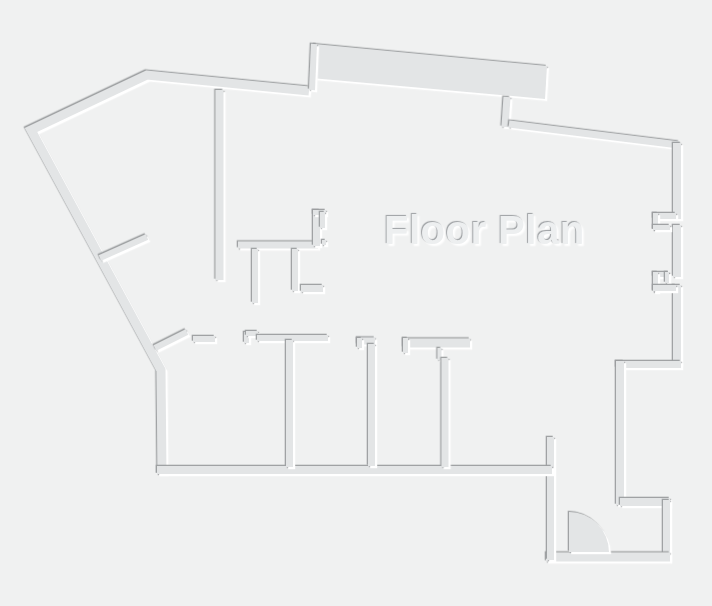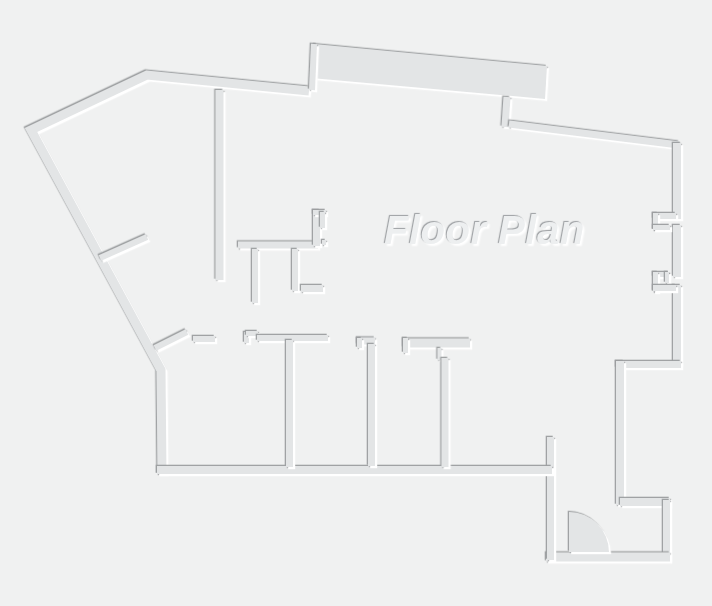--- a/index.html
+++ b/index.html
@@ -30,21 +30,20 @@
     left: 384px;
     top: 210px;
     font-size: 40px;
     font-weight: bold;
     letter-spacing: 0.5px;
     line-height: 1;
     white-space: nowrap;
     color: #edeff0;
     text-shadow: -1px -1px 1px rgba(152,155,158,0.95), 2px 2px 2px #ffffff;
     user-select: none;
-    font-style: italic;
   }
 </style>
 </head>
 <body style="background: rgb(240, 241, 241);">
 
 <div class="stage">
   <svg id="plan-svg" width="712" height="606" viewBox="0 0 712 606">
     <defs>
       <filter id="emboss" filterUnits="userSpaceOnUse" x="-20" y="-20" width="752" height="646">
         <feDropShadow dx="2.2" dy="2.2" stdDeviation="0.7" flood-color="#ffffff" flood-opacity="1"></feDropShadow>

